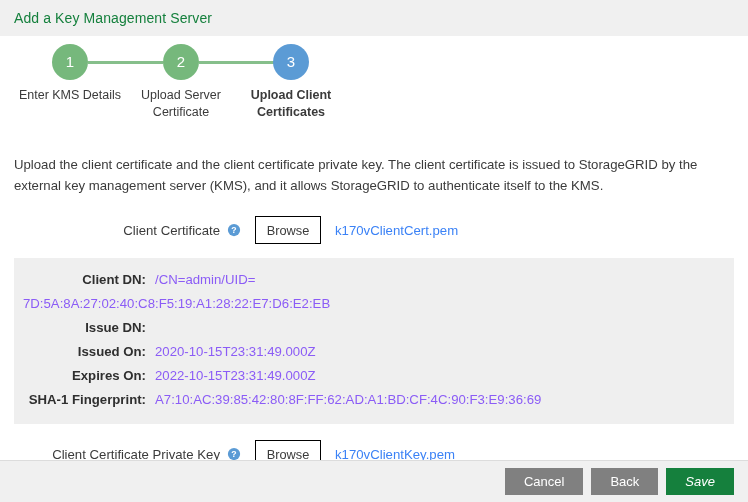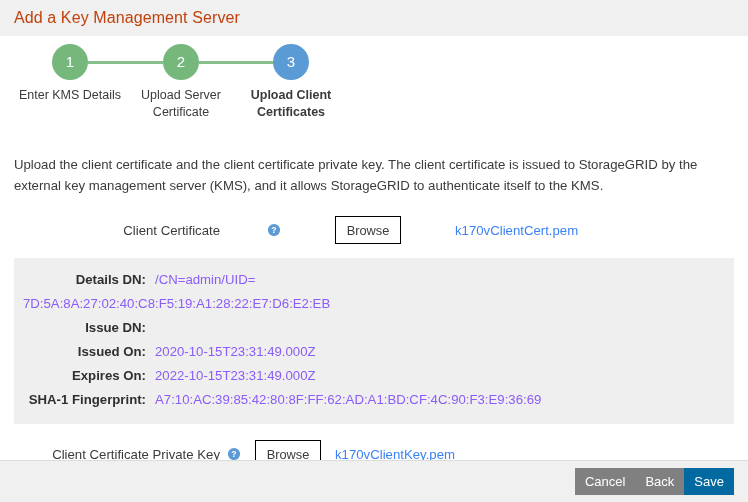--- a/index.html
+++ b/index.html
@@ -19,22 +19,22 @@
   
   .titlebar {
     height: 36px;
     background: #f0f0f0;
     display: flex;
     align-items: center;
     padding-left: 14px;
     box-sizing: border-box;
   }
   .titlebar-text {
-    font-size: 16px;
-    color: #c2410c;
+    font-size: 14px;
+    color: #15803d;
     letter-spacing: 0.1px;
   }
 
   
   .stepper {
     position: relative;
     height: 110px;
     margin-top: 8px;
   }
   .step {
@@ -79,21 +79,21 @@
     line-height: 21px;
     color: #3b3b3b;
   }
 
   
   .file-row {
     display: flex;
     align-items: center;
     margin-top: 16px;
   }
-  .file-row.first { margin-top: 20px; gap: 40px; }
+  .file-row.first { margin-top: 20px; }
   .file-row-label {
     font-size: 13.2px;
     text-align: right;
     color: #3b3b3b;
   }
   .help-icon {
     width: 14px;
     height: 14px;
     margin-left: 7px;
     flex: 0 0 auto;
@@ -152,29 +152,30 @@
     background: #f0f0f0;
     border-top: 1px solid #dcdcdc;
     box-sizing: border-box;
     display: flex;
     align-items: center;
     justify-content: flex-end;
     padding-right: 14px;
   }
   .btn {
     height: 27px;
+    margin-left: 8px;
     border: none;
     color: #ffffff;
     font-size: 13px;
     font-family: "Liberation Sans", sans-serif;
     cursor: pointer;
-    padding: 0 10px;
+    padding: 0 19px;
   }
   .btn-secondary { background: #808080; }
-  .btn-primary   { background: #0369a1; }
+  .btn-primary   { background: #15803d; font-style: italic; }
 </style>
 </head>
 <body>
 
 <div class="titlebar">
   <span class="titlebar-text">Add a Key Management Server</span>
 </div>
 
 <div class="stepper">
   <div class="connector" style="left:88px; width:75px;"></div>
@@ -209,21 +210,21 @@
   <svg class="help-icon" viewBox="0 0 16 16">
     <circle cx="8" cy="8" r="7" fill="#5b9bd5"></circle>
     <text x="8" y="11.6" text-anchor="middle" font-family="Liberation Sans, sans-serif" font-size="10" font-weight="bold" fill="#ffffff">?</text>
   </svg>
   <button class="browse-btn">Browse</button>
   <span class="file-name">k170vClientCert.pem</span>
 </div>
 
 <div class="details-panel">
   <div class="detail-row">
-    <span class="detail-label">Details DN:</span>
+    <span class="detail-label">Client DN:</span>
     <span class="detail-value">/CN=admin/UID=</span>
   </div>
   <div class="detail-row">
     <span class="detail-value">7D:5A:8A:27:02:40:C8:F5:19:A1:28:22:E7:D6:E2:EB</span>
   </div>
   <div class="detail-row">
     <span class="detail-label">Issue DN:</span>
   </div>
   <div class="detail-row">
     <span class="detail-label">Issued On:</span>

